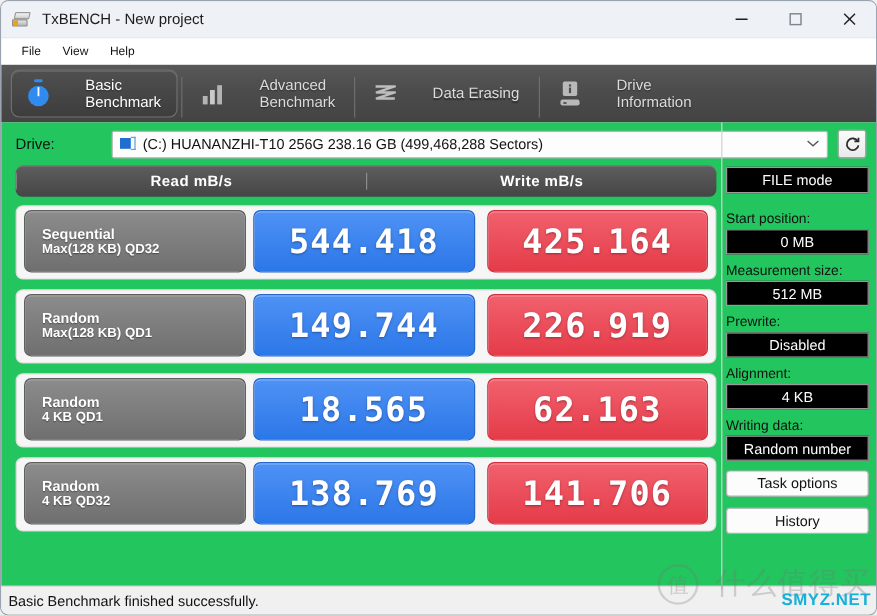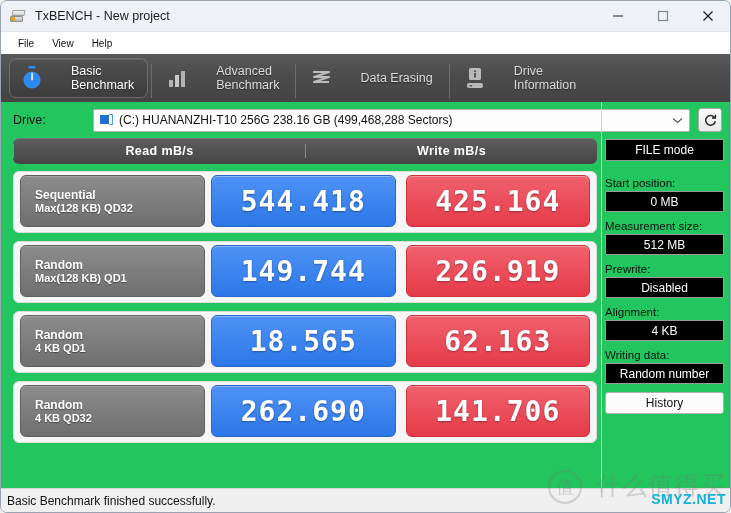--- a/index.html
+++ b/index.html
@@ -505,21 +505,21 @@
             </div>
             <div class="val-cell val-read">18.565</div>
             <div class="val-cell val-write">62.163</div>
           </div>
 
           <div class="row">
             <div class="task-cell">
               <span class="task-l1">Random</span>
               <span class="task-l2">4 KB QD32</span>
             </div>
-            <div class="val-cell val-read">262.690</div>
+            <div class="val-cell val-read">138.769</div>
             <div class="val-cell val-write">141.706</div>
           </div>
 
         </div>
       </div>
 
       <div class="sidebar">
         <div class="mode-btn">FILE mode</div>
 
         <div class="field-label">Start position:</div>
@@ -530,20 +530,21 @@
 
         <div class="field-label">Prewrite:</div>
         <div class="field-value">Disabled</div>
 
         <div class="field-label">Alignment:</div>
         <div class="field-value">4 KB</div>
 
         <div class="field-label">Writing data:</div>
         <div class="field-value">Random number</div>
 
+        <div class="plain-btn">Task options</div>
         <div class="plain-btn">History</div>
       </div>
 
     </div>
   </div>
 
   <div class="statusbar">
     <span class="status-text">Basic Benchmark finished successfully.</span>
   </div>
 

